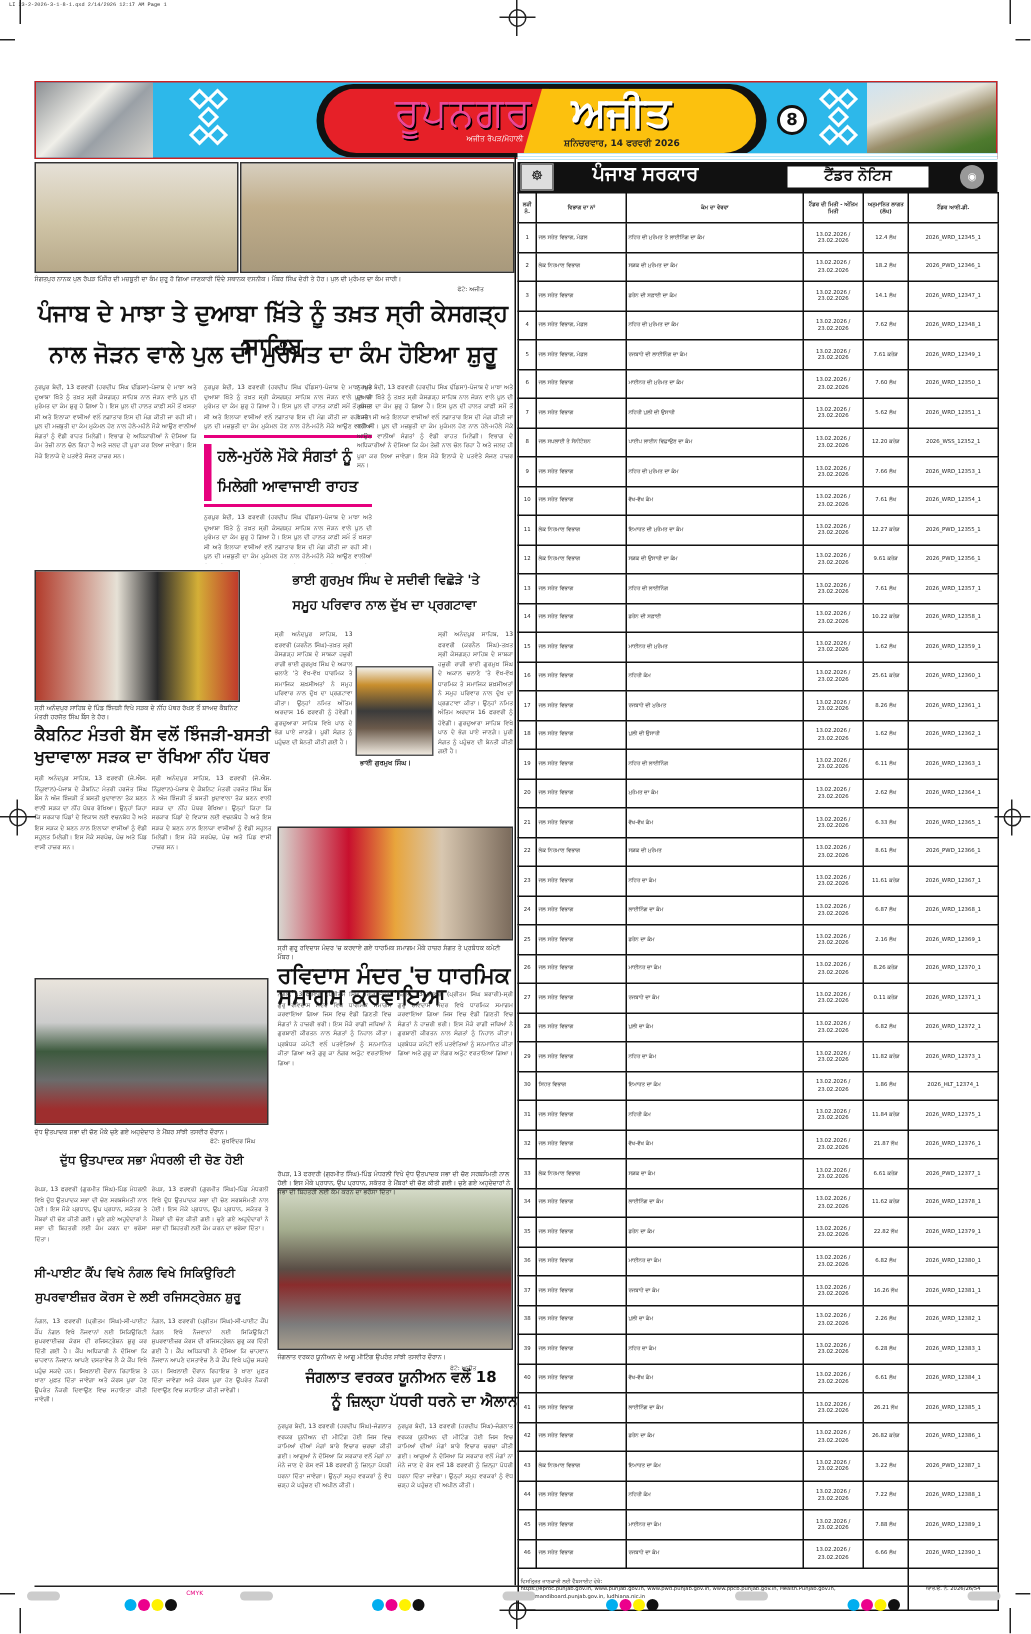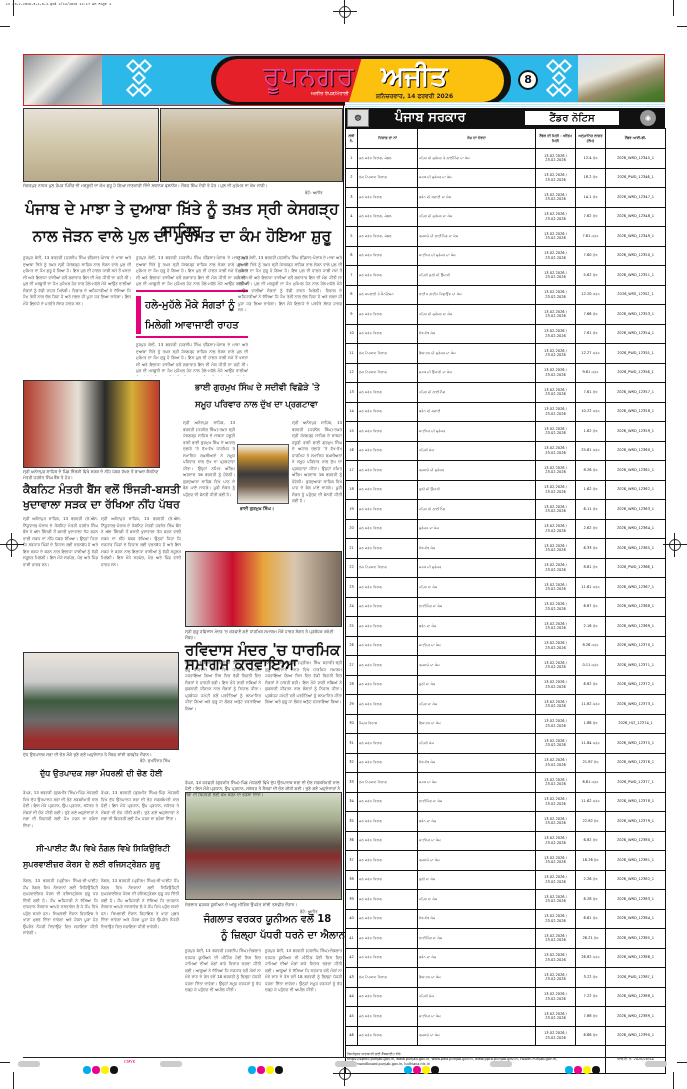--- a/index.html
+++ b/index.html
@@ -149,22 +149,22 @@
 <div class="body-txt" style="left:185px;top:660px;width:76px;height:100px;">ਨੰਗਲ, 13 ਫਰਵਰੀ (ਪ੍ਰੀਤਮ ਸਿੰਘ ਬਰਾਰੀ)-ਸ੍ਰੀ ਗੁਰੂ ਰਵਿਦਾਸ ਮੰਦਰ ਵਿਖੇ ਧਾਰਮਿਕ ਸਮਾਗਮ ਕਰਵਾਇਆ ਗਿਆ ਜਿਸ ਵਿਚ ਵੱਡੀ ਗਿਣਤੀ ਵਿਚ ਸੰਗਤਾਂ ਨੇ ਹਾਜ਼ਰੀ ਭਰੀ। ਇਸ ਮੌਕੇ ਰਾਗੀ ਜਥਿਆਂ ਨੇ ਗੁਰਬਾਣੀ ਕੀਰਤਨ ਨਾਲ ਸੰਗਤਾਂ ਨੂੰ ਨਿਹਾਲ ਕੀਤਾ। ਪ੍ਰਬੰਧਕ ਕਮੇਟੀ ਵਲੋਂ ਪਤਵੰਤਿਆਂ ਨੂੰ ਸਨਮਾਨਿਤ ਕੀਤਾ ਗਿਆ ਅਤੇ ਗੁਰੂ ਕਾ ਲੰਗਰ ਅਤੁੱਟ ਵਰਤਾਇਆ ਗਿਆ।</div>
 <div class="body-txt" style="left:265px;top:660px;width:77px;height:100px;">ਨੰਗਲ, 13 ਫਰਵਰੀ (ਪ੍ਰੀਤਮ ਸਿੰਘ ਬਰਾਰੀ)-ਸ੍ਰੀ ਗੁਰੂ ਰਵਿਦਾਸ ਮੰਦਰ ਵਿਖੇ ਧਾਰਮਿਕ ਸਮਾਗਮ ਕਰਵਾਇਆ ਗਿਆ ਜਿਸ ਵਿਚ ਵੱਡੀ ਗਿਣਤੀ ਵਿਚ ਸੰਗਤਾਂ ਨੇ ਹਾਜ਼ਰੀ ਭਰੀ। ਇਸ ਮੌਕੇ ਰਾਗੀ ਜਥਿਆਂ ਨੇ ਗੁਰਬਾਣੀ ਕੀਰਤਨ ਨਾਲ ਸੰਗਤਾਂ ਨੂੰ ਨਿਹਾਲ ਕੀਤਾ। ਪ੍ਰਬੰਧਕ ਕਮੇਟੀ ਵਲੋਂ ਪਤਵੰਤਿਆਂ ਨੂੰ ਸਨਮਾਨਿਤ ਕੀਤਾ ਗਿਆ ਅਤੇ ਗੁਰੂ ਕਾ ਲੰਗਰ ਅਤੁੱਟ ਵਰਤਾਇਆ ਗਿਆ।</div>
 
 <div class="photo ph5" style="top:652px;height:98px;"></div>
 <div class="cap" style="left:23px;top:752px;width:156px;">ਦੁੱਧ ਉਤਪਾਦਕ ਸਭਾ ਦੀ ਚੋਣ ਮੌਕੇ ਚੁਣੇ ਗਏ ਅਹੁਦੇਦਾਰ ਤੇ ਮੈਂਬਰ ਸਾਂਝੀ ਤਸਵੀਰ ਦੌਰਾਨ।</div>
 <div class="credit" style="left:140px;top:758px;">ਫੋਟੋ: ਸੁਖਵਿੰਦਰ ਸਿੰਘ</div>
 <div class="hl-m" style="left:40px;top:768px;width:140px;font-size:8px;line-height:12px;">ਦੁੱਧ ਉਤਪਾਦਕ ਸਭਾ ਮੰਧਰਲੀ ਦੀ ਚੋਣ ਹੋਈ</div>
 <div class="body-txt" style="left:23px;top:790px;width:75px;height:48px;">ਰੋਪੜ, 13 ਫਰਵਰੀ (ਗੁਰਮੀਤ ਸਿੰਘ)-ਪਿੰਡ ਮੰਧਰਲੀ ਵਿਖੇ ਦੁੱਧ ਉਤਪਾਦਕ ਸਭਾ ਦੀ ਚੋਣ ਸਰਬਸੰਮਤੀ ਨਾਲ ਹੋਈ। ਇਸ ਮੌਕੇ ਪ੍ਰਧਾਨ, ਉਪ ਪ੍ਰਧਾਨ, ਸਕੱਤਰ ਤੇ ਮੈਂਬਰਾਂ ਦੀ ਚੋਣ ਕੀਤੀ ਗਈ। ਚੁਣੇ ਗਏ ਅਹੁਦੇਦਾਰਾਂ ਨੇ ਸਭਾ ਦੀ ਬਿਹਤਰੀ ਲਈ ਕੰਮ ਕਰਨ ਦਾ ਭਰੋਸਾ ਦਿੱਤਾ।</div>
 <div class="body-txt" style="left:101px;top:790px;width:78px;height:48px;">ਰੋਪੜ, 13 ਫਰਵਰੀ (ਗੁਰਮੀਤ ਸਿੰਘ)-ਪਿੰਡ ਮੰਧਰਲੀ ਵਿਖੇ ਦੁੱਧ ਉਤਪਾਦਕ ਸਭਾ ਦੀ ਚੋਣ ਸਰਬਸੰਮਤੀ ਨਾਲ ਹੋਈ। ਇਸ ਮੌਕੇ ਪ੍ਰਧਾਨ, ਉਪ ਪ੍ਰਧਾਨ, ਸਕੱਤਰ ਤੇ ਮੈਂਬਰਾਂ ਦੀ ਚੋਣ ਕੀਤੀ ਗਈ। ਚੁਣੇ ਗਏ ਅਹੁਦੇਦਾਰਾਂ ਨੇ ਸਭਾ ਦੀ ਬਿਹਤਰੀ ਲਈ ਕੰਮ ਕਰਨ ਦਾ ਭਰੋਸਾ ਦਿੱਤਾ।</div>
 
-<div class="hl-m" style="left:23px;top:842px;width:160px;font-size:8px;line-height:13px;text-align:center;">ਸੀ-ਪਾਈਟ ਕੈਂਪ ਵਿਖੇ ਨੰਗਲ ਵਿਖੇ ਸਿਕਿਉਰਿਟੀ</div>
-<div class="hl-m" style="left:23px;top:858px;width:160px;font-size:8px;line-height:13px;text-align:left;">ਸੁਪਰਵਾਈਜ਼ਰ ਕੋਰਸ ਦੇ ਲਈ ਰਜਿਸਟ੍ਰੇਸ਼ਨ ਸ਼ੁਰੂ</div>
+<div class="hl-m" style="left:23px;top:842px;width:160px;font-size:8px;line-height:13px;text-align:left;">ਸੀ-ਪਾਈਟ ਕੈਂਪ ਵਿਖੇ ਨੰਗਲ ਵਿਖੇ ਸਿਕਿਉਰਿਟੀ</div>
+<div class="hl-m" style="left:12px;top:858px;width:160px;font-size:8px;line-height:13px;text-align:center;">ਸੁਪਰਵਾਈਜ਼ਰ ਕੋਰਸ ਦੇ ਲਈ ਰਜਿਸਟ੍ਰੇਸ਼ਨ ਸ਼ੁਰੂ</div>
 <div class="body-txt" style="left:23px;top:878px;width:75px;height:178px;">ਨੰਗਲ, 13 ਫਰਵਰੀ (ਪ੍ਰੀਤਮ ਸਿੰਘ)-ਸੀ-ਪਾਈਟ ਕੈਂਪ ਨੰਗਲ ਵਿਖੇ ਨੌਜਵਾਨਾਂ ਲਈ ਸਿਕਿਉਰਿਟੀ ਸੁਪਰਵਾਈਜ਼ਰ ਕੋਰਸ ਦੀ ਰਜਿਸਟ੍ਰੇਸ਼ਨ ਸ਼ੁਰੂ ਕਰ ਦਿੱਤੀ ਗਈ ਹੈ। ਕੈਂਪ ਅਧਿਕਾਰੀ ਨੇ ਦੱਸਿਆ ਕਿ ਚਾਹਵਾਨ ਨੌਜਵਾਨ ਆਪਣੇ ਦਸਤਾਵੇਜ਼ ਲੈ ਕੇ ਕੈਂਪ ਵਿਖੇ ਪਹੁੰਚ ਸਕਦੇ ਹਨ। ਸਿਖਲਾਈ ਦੌਰਾਨ ਰਿਹਾਇਸ਼ ਤੇ ਖਾਣਾ ਮੁਫ਼ਤ ਦਿੱਤਾ ਜਾਵੇਗਾ ਅਤੇ ਕੋਰਸ ਪੂਰਾ ਹੋਣ ਉਪਰੰਤ ਨੌਕਰੀ ਦਿਵਾਉਣ ਵਿਚ ਸਹਾਇਤਾ ਕੀਤੀ ਜਾਵੇਗੀ।</div>
 <div class="body-txt" style="left:101px;top:878px;width:78px;height:178px;">ਨੰਗਲ, 13 ਫਰਵਰੀ (ਪ੍ਰੀਤਮ ਸਿੰਘ)-ਸੀ-ਪਾਈਟ ਕੈਂਪ ਨੰਗਲ ਵਿਖੇ ਨੌਜਵਾਨਾਂ ਲਈ ਸਿਕਿਉਰਿਟੀ ਸੁਪਰਵਾਈਜ਼ਰ ਕੋਰਸ ਦੀ ਰਜਿਸਟ੍ਰੇਸ਼ਨ ਸ਼ੁਰੂ ਕਰ ਦਿੱਤੀ ਗਈ ਹੈ। ਕੈਂਪ ਅਧਿਕਾਰੀ ਨੇ ਦੱਸਿਆ ਕਿ ਚਾਹਵਾਨ ਨੌਜਵਾਨ ਆਪਣੇ ਦਸਤਾਵੇਜ਼ ਲੈ ਕੇ ਕੈਂਪ ਵਿਖੇ ਪਹੁੰਚ ਸਕਦੇ ਹਨ। ਸਿਖਲਾਈ ਦੌਰਾਨ ਰਿਹਾਇਸ਼ ਤੇ ਖਾਣਾ ਮੁਫ਼ਤ ਦਿੱਤਾ ਜਾਵੇਗਾ ਅਤੇ ਕੋਰਸ ਪੂਰਾ ਹੋਣ ਉਪਰੰਤ ਨੌਕਰੀ ਦਿਵਾਉਣ ਵਿਚ ਸਹਾਇਤਾ ਕੀਤੀ ਜਾਵੇਗੀ।</div>
 
 <div class="photo ph6"></div>
 <div class="cap" style="left:185px;top:780px;width:157px;">ਰੋਪੜ, 13 ਫਰਵਰੀ (ਗੁਰਮੀਤ ਸਿੰਘ)-ਪਿੰਡ ਮੰਧਰਲੀ ਵਿਖੇ ਦੁੱਧ ਉਤਪਾਦਕ ਸਭਾ ਦੀ ਚੋਣ ਸਰਬਸੰਮਤੀ ਨਾਲ ਹੋਈ। ਇਸ ਮੌਕੇ ਪ੍ਰਧਾਨ, ਉਪ ਪ੍ਰਧਾਨ, ਸਕੱਤਰ ਤੇ ਮੈਂਬਰਾਂ ਦੀ ਚੋਣ ਕੀਤੀ ਗਈ। ਚੁਣੇ ਗਏ ਅਹੁਦੇਦਾਰਾਂ ਨੇ ਸਭਾ ਦੀ ਬਿਹਤਰੀ ਲਈ ਕੰਮ ਕਰਨ ਦਾ ਭਰੋਸਾ ਦਿੱਤਾ।</div>
 <div class="cap" style="left:185px;top:902px;width:157px;">ਜੰਗਲਾਤ ਵਰਕਰ ਯੂਨੀਅਨ ਦੇ ਆਗੂ ਮੀਟਿੰਗ ਉਪਰੰਤ ਸਾਂਝੀ ਤਸਵੀਰ ਦੌਰਾਨ।</div>
 <div class="credit" style="left:300px;top:909px;">ਫੋਟੋ: ਅਜੀਤ</div>
 <div class="hl-m" style="left:190px;top:912px;width:155px;font-size:10px;line-height:14px;text-align:center;">ਜੰਗਲਾਤ ਵਰਕਰ ਯੂਨੀਅਨ ਵਲੋਂ 18</div>
 <div class="hl-m" style="left:190px;top:928px;width:155px;font-size:10px;line-height:14px;text-align:right;">ਨੂੰ ਜ਼ਿਲ੍ਹਾ ਪੱਧਰੀ ਧਰਨੇ ਦਾ ਐਲਾਨ</div>
 <div class="body-txt" style="left:185px;top:948px;width:76px;height:108px;">ਨੂਰਪੁਰ ਬੇਦੀ, 13 ਫਰਵਰੀ (ਹਰਦੀਪ ਸਿੰਘ)-ਜੰਗਲਾਤ ਵਰਕਰ ਯੂਨੀਅਨ ਦੀ ਮੀਟਿੰਗ ਹੋਈ ਜਿਸ ਵਿਚ ਕਾਮਿਆਂ ਦੀਆਂ ਮੰਗਾਂ ਬਾਰੇ ਵਿਚਾਰ ਚਰਚਾ ਕੀਤੀ ਗਈ। ਆਗੂਆਂ ਨੇ ਦੱਸਿਆ ਕਿ ਸਰਕਾਰ ਵਲੋਂ ਮੰਗਾਂ ਨਾ ਮੰਨੇ ਜਾਣ ਦੇ ਰੋਸ ਵਜੋਂ 18 ਫਰਵਰੀ ਨੂੰ ਜ਼ਿਲ੍ਹਾ ਪੱਧਰੀ ਧਰਨਾ ਦਿੱਤਾ ਜਾਵੇਗਾ। ਉਨ੍ਹਾਂ ਸਮੂਹ ਵਰਕਰਾਂ ਨੂੰ ਵੱਧ ਚੜ੍ਹ ਕੇ ਪਹੁੰਚਣ ਦੀ ਅਪੀਲ ਕੀਤੀ।</div>

